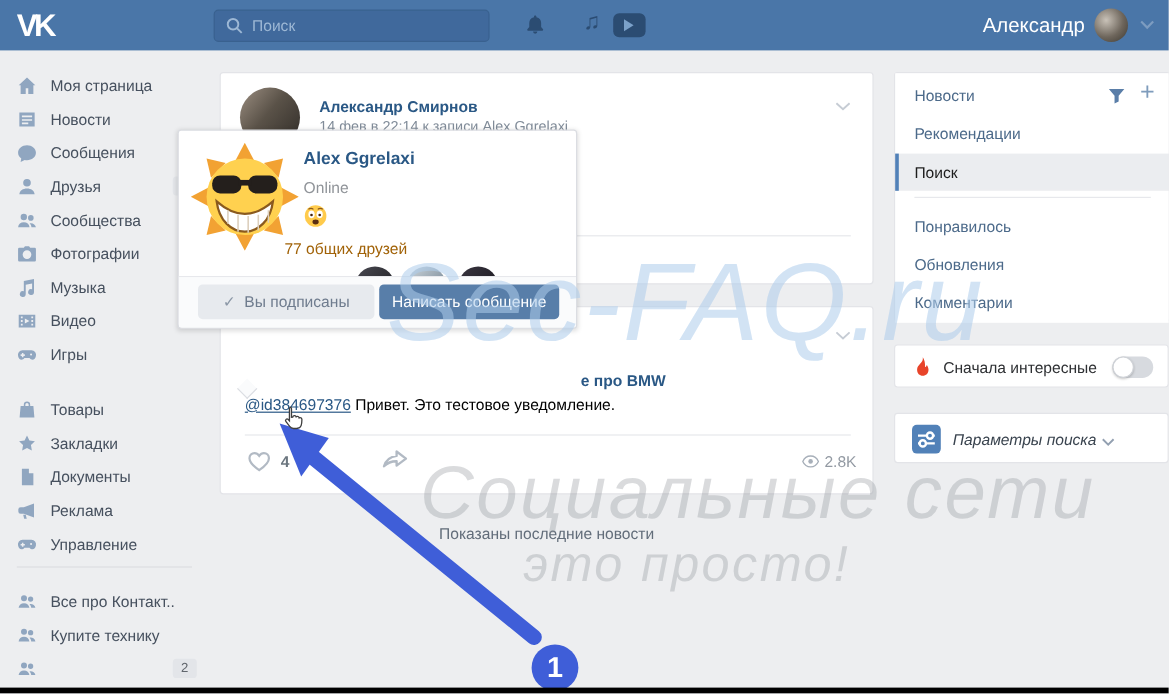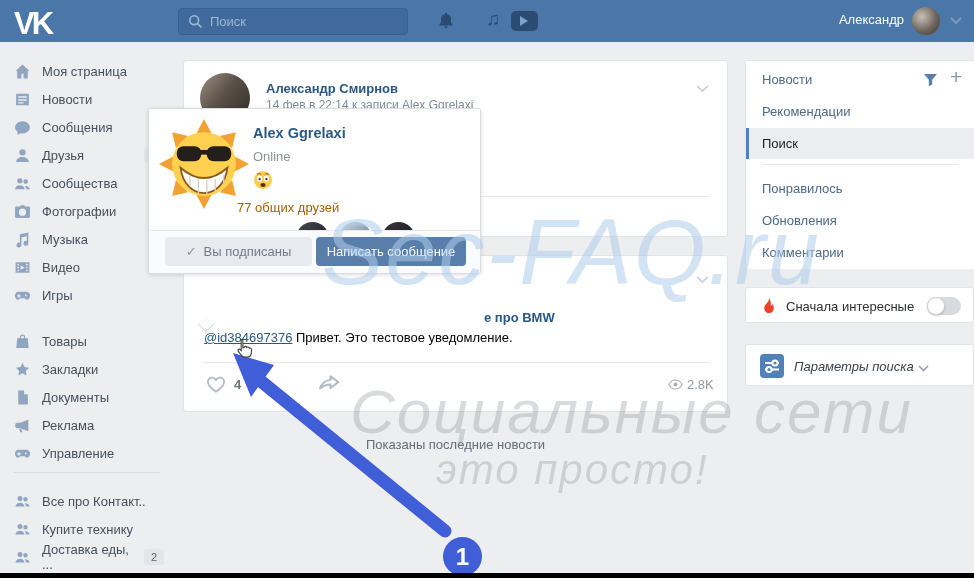--- a/index.html
+++ b/index.html
@@ -2,27 +2,27 @@
 <html><head>
 <meta charset="utf-8">
 <style>
   * { margin:0; padding:0; box-sizing:border-box; }
   html,body { width:974px; height:578px; overflow:hidden; }
   body { font-family:"Liberation Sans", sans-serif; background:#edeef0; position:relative; font-size:13px; }
   .abs { position:absolute; }
 
   
   .topbar { position:absolute; left:0; top:0; width:974px; height:42px; background:#4a76a8; z-index:40; }
-  .vk-logo { position:absolute; left:14px; top:6px; color:#fff; font-weight:800; font-size:31px; letter-spacing:-3px; cursor:pointer; }
+  .vk-logo { position:absolute; left:14px; top:6px; color:#fff; font-weight:800; font-size:26px; letter-spacing:-3px; cursor:pointer; }
   .search-box { position:absolute; left:178px; top:8px; width:230px; height:27px; background:#40699c; border:1px solid #39618f; border-radius:4px; display:flex; align-items:center; padding:0 9px; gap:7px; }
   .search-box span { color:#9db8d5; font-size:13px; }
   .tb-icon { position:absolute; top:11px; color:#2b4c72; cursor:pointer; }
   .video-btn { position:absolute; left:511px; top:11px; width:27px; height:20px; background:#2b4c72; border-radius:5px; cursor:pointer; }
   .video-btn i { position:absolute; left:9px; top:5px; width:0; height:0; border-left:8px solid #7ba1c9; border-top:5px solid transparent; border-bottom:5px solid transparent; }
-  .tb-user { position:absolute; right:70px; top:12px; color:#fff; font-size:13px; cursor:pointer; }
+  .tb-user { position:absolute; right:70px; top:12px; color:#fff; font-size:17px; cursor:pointer; }
   .tb-avatar { position:absolute; right:34px; top:7px; width:28px; height:28px; border-radius:50%; background:radial-gradient(circle at 35% 35%, #c9c2b8, #6e665c 55%, #3a362f); cursor:pointer; }
   .tb-chevron { position:absolute; right:12px; top:17px; }
 
   
   .nav-item { position:absolute; left:14px; height:28px; width:160px; display:flex; align-items:center; gap:11px; cursor:pointer; color:#46505e; }
   .nav-item svg { flex:0 0 17px; color:#90a6c0; }
   .badge { margin-left:auto; background:#e3e5e9; color:#61666d; font-size:11px; border-radius:3px; padding:2px 7px; }
   .lnav-divider { position:absolute; left:14px; top:472px; width:146px; height:1px; background:#dcdee2; }
 
   
@@ -189,21 +189,20 @@
   <div class="nav-item" style="top:515px">
     <svg width="16" height="16" viewBox="0 0 16 16">
         <path fill="currentColor" d="M5.5 8a2.5 2.5 0 1 0 0-5 2.5 2.5 0 0 0 0 5zm5.5.4a2.2 2.2 0 1 0 0-4.4 2.2 2.2 0 0 0 0 4.4zM1 13.5c.3-2.4 2-3.8 4.5-3.8s4.2 1.4 4.5 3.8zm10-3.2c2 .1 3.7 1.2 4 3.2h-3.5c-.1-1.3-.6-2.4-1.4-3 .3-.1.6-.2.9-.2z"></path>
       </svg>
     <span>Купите технику</span>
   </div>
   <div class="nav-item" style="top:543px; width:150px">
     <svg width="16" height="16" viewBox="0 0 16 16">
         <path fill="currentColor" d="M5.5 8a2.5 2.5 0 1 0 0-5 2.5 2.5 0 0 0 0 5zm5.5.4a2.2 2.2 0 1 0 0-4.4 2.2 2.2 0 0 0 0 4.4zM1 13.5c.3-2.4 2-3.8 4.5-3.8s4.2 1.4 4.5 3.8zm10-3.2c2 .1 3.7 1.2 4 3.2h-3.5c-.1-1.3-.6-2.4-1.4-3 .3-.1.6-.2.9-.2z"></path>
       </svg>
-    <span>Доставка еды, ...</span>
     <span class="badge">2</span>
   </div>
 </div>
 
 <div class="card" style="left:183px; top:60px; width:545px; height:177px;">
   <div class="post-avatar"></div>
   <div class="post-author">Александр Смирнов</div>
   <div class="post-meta">14 фев в 22:14 к записи Alex Ggrelaxi</div>
   <svg class="chev" style="left:512px; top:24px;" width="13" height="8" viewBox="0 0 13 8">
       <polyline points="1,1 6.5,6 12,1" fill="none" stroke="#c6ccd4" stroke-width="1.6"></polyline>

